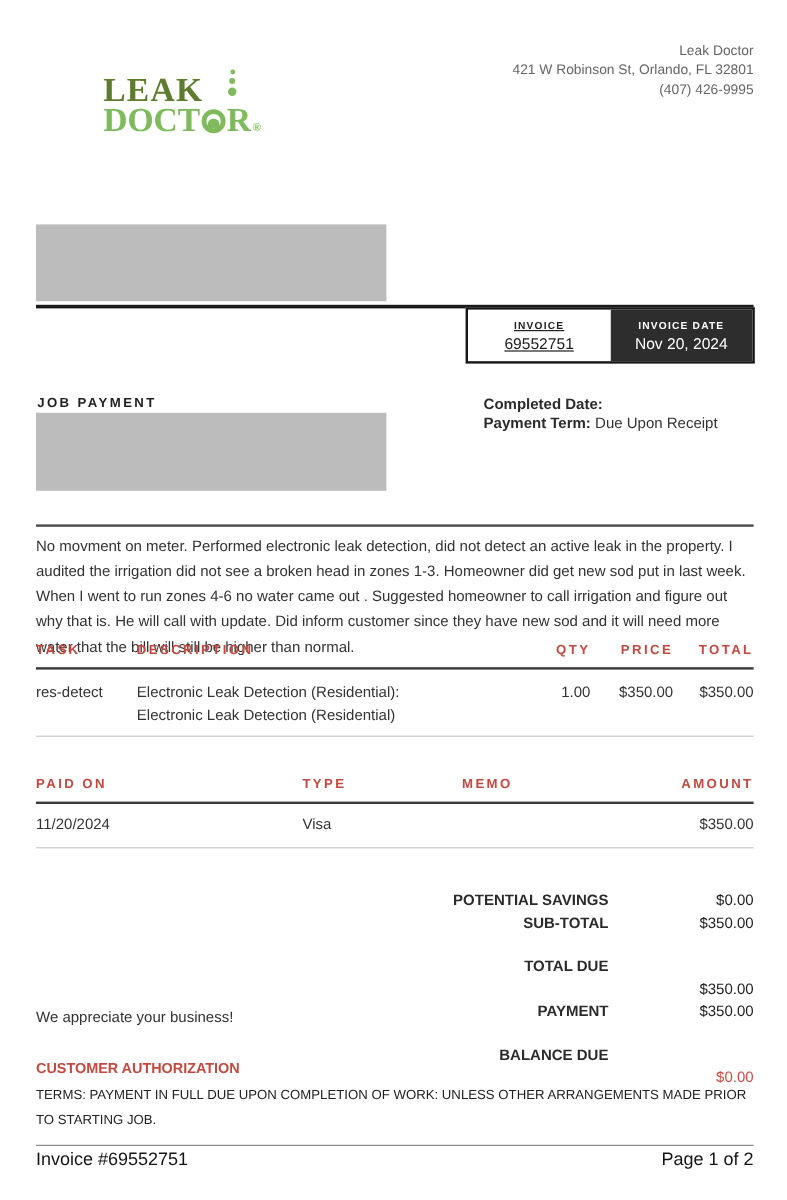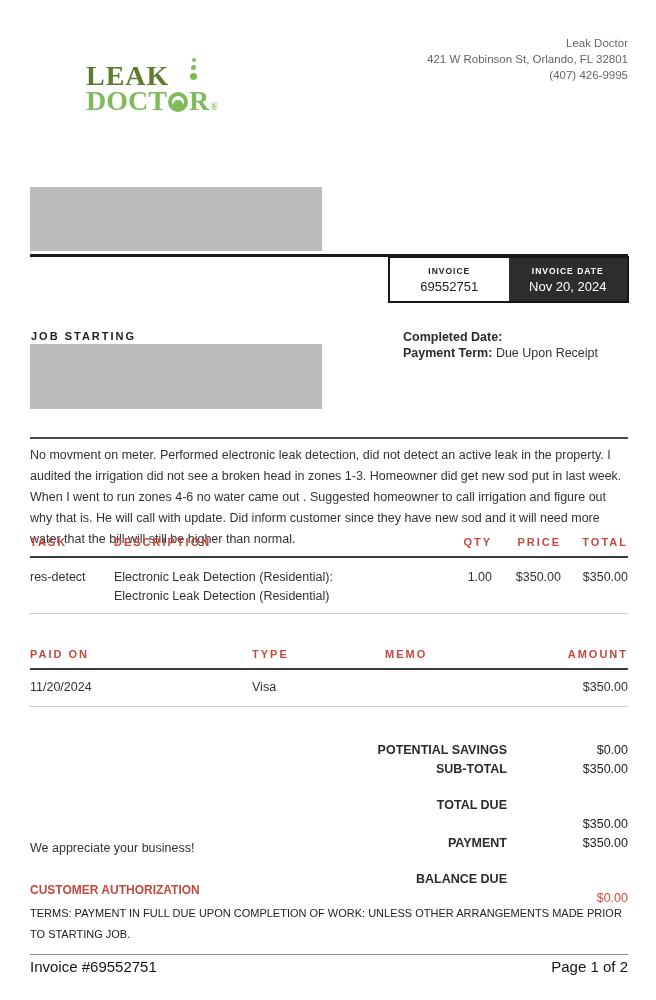--- a/index.html
+++ b/index.html
@@ -34,21 +34,21 @@
   .redact { position: absolute; background: var(--redaction_gray); }
   .redact-billto { left: 30px; top: 187px; width: 292px; height: 64px; }
   .divider-thick { position: absolute; left: 30px; top: 254px; width: 598px; height: 2.5px; background: #1a1a1a; }
 
   
   .invoice-box { position: absolute; left: 388px; top: 256px; width: 241px; height: 47px; display: flex; border: 2px solid #161616; background: #fff; }
   .invoice-box .cell { flex: 1; display: flex; flex-direction: column; justify-content: center; align-items: center; gap: 3px; }
   .invoice-box .cell.dark { background: var(--invoice_date_bg); color: #fff; }
   .invoice-box .lbl { font-size: 8.5px; font-weight: bold; letter-spacing: 1px; }
   .invoice-box .val { font-size: 13px; }
-  .invoice-box .cell.white .lbl, .invoice-box .cell.white .val { color: #222; }
+  .invoice-box .cell.white .lbl, .invoice-box .cell.white .val { color: #222; text-decoration: underline; }
 
   
   .job-label { position: absolute; left: 31px; top: 330px; font-size: 11px; font-weight: bold; letter-spacing: 2px; color: #222; }
   .redact-job { left: 30px; top: 344px; width: 292px; height: 65px; }
   .job-meta { position: absolute; left: 403px; top: 329px; font-size: 12.5px; line-height: 16px; color: #333; }
   .job-meta .b { font-weight: bold; color: #2b2b2b; }
 
   
   .work-title { position: absolute; left: 30px; top: 416px; width: 598px; text-align: center; font-size: 11.5px; font-weight: bold; letter-spacing: 2.5px; color: var(--accent_red); }
   .divider-med { position: absolute; left: 30px; top: 437px; width: 598px; height: 2px; background: #4a4a4a; }
@@ -116,21 +116,21 @@
     <div class="cell white">
       <div class="lbl">INVOICE</div>
       <div class="val">69552751</div>
     </div>
     <div class="cell dark">
       <div class="lbl">INVOICE DATE</div>
       <div class="val">Nov 20, 2024</div>
     </div>
   </div>
 
-  <div class="job-label">JOB STARTING</div>
+  <div class="job-label">JOB PAYMENT</div>
   <div class="redact redact-job"></div>
 
   <div class="job-meta">
     <div><span class="b">Completed Date:</span></div>
     <div><span class="b">Payment Term:</span> <span>Due Upon Receipt</span></div>
   </div>
 
   <div class="divider-med"></div>
   <div class="work-body">No movment on meter. Performed electronic leak detection, did not detect an active leak in the property. I audited the irrigation did not see a broken head in zones 1-3. Homeowner did get new sod put in last week. When I went to run zones 4-6 no water came out . Suggested homeowner to call irrigation and figure out why that is. He will call with update. Did inform customer since they have new sod and it will need more water that the bill will still be higher than normal.</div>
 

